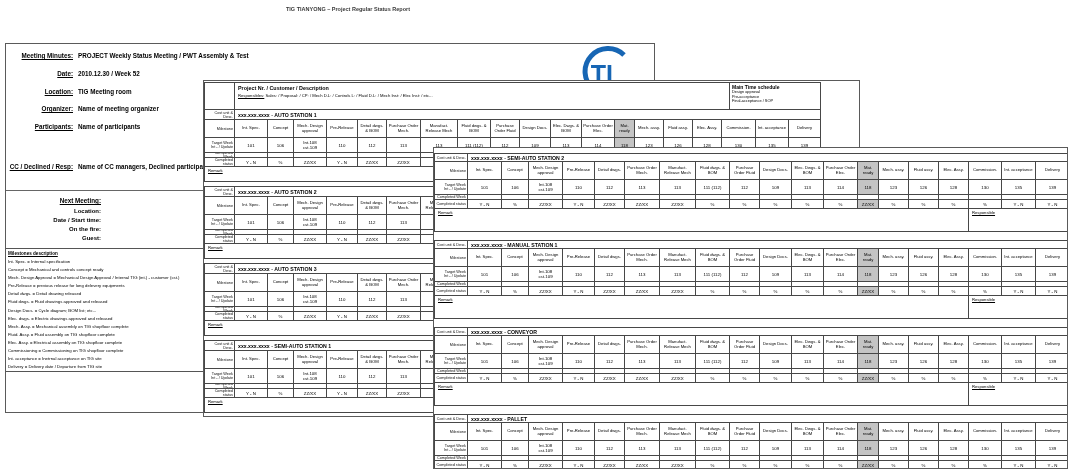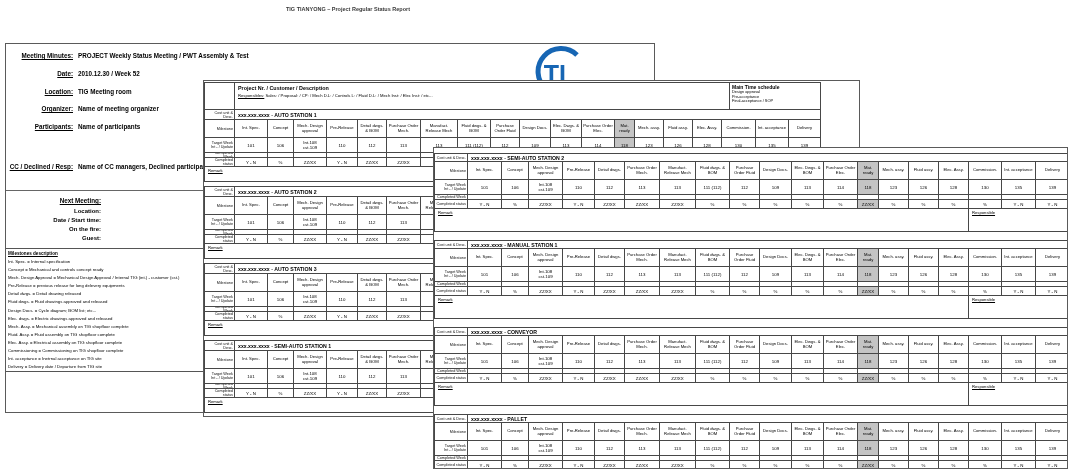--- a/index.html
+++ b/index.html
@@ -16,21 +16,21 @@
   .fieldrow{position:absolute;left:0;width:640px;height:11px;font-size:6.3px;font-weight:bold;}
   .fieldrow .lbl{position:absolute;left:0;top:0;width:67px;text-align:right;text-decoration:underline;white-space:nowrap;}
   .fieldrow .val{position:absolute;left:72px;top:0;white-space:nowrap;}
   .nm-title{position:absolute;left:0;width:95px;text-align:right;font-size:6.3px;font-weight:bold;text-decoration:underline;white-space:nowrap;}
   .nm-lbl{position:absolute;left:0;width:95px;text-align:right;font-size:6px;font-weight:bold;white-space:nowrap;}
   .divider{position:absolute;left:0;width:648px;height:1px;background:#666;}
   #milestones-box{position:absolute;left:0;top:204px;width:648px;height:124px;
                   border-top:1px solid #555;border-bottom:1px solid #555;padding:1px 0 0 2px;box-sizing:border-box;}
   .ms-title{font-size:4.6px;font-weight:bold;text-decoration:underline;line-height:8px;}
   .ms-line{font-size:4.3px;line-height:8.1px;white-space:nowrap;}
-  #tig-logo{position:absolute;left:523px;top:2px;width:62px;height:54px;}
+  #tig-logo{position:absolute;left:570px;top:2px;width:62px;height:54px;}
 
   
   .proj-header{position:absolute;left:0;top:1px;display:grid;grid-template-columns:30px 495px 90px;height:27px;border:1px solid #474747;background:#fff;}
   .proj-header>div{border-right:1px solid #474747;overflow:hidden;}
   .proj-header>div:last-child{border-right:none;}
   .ph-title{font-size:5.4px;font-weight:bold;padding:2px 0 0 3px;white-space:nowrap;}
   .ph-resp{font-size:4.2px;padding:2px 0 0 3px;white-space:nowrap;}
   .ph-resp .u{text-decoration:underline;}
   .mts-title{font-size:5px;font-weight:bold;padding:1px 0 0 2px;white-space:nowrap;}
   .mts-line{font-size:3.9px;line-height:4.6px;padding-left:2px;white-space:nowrap;}

